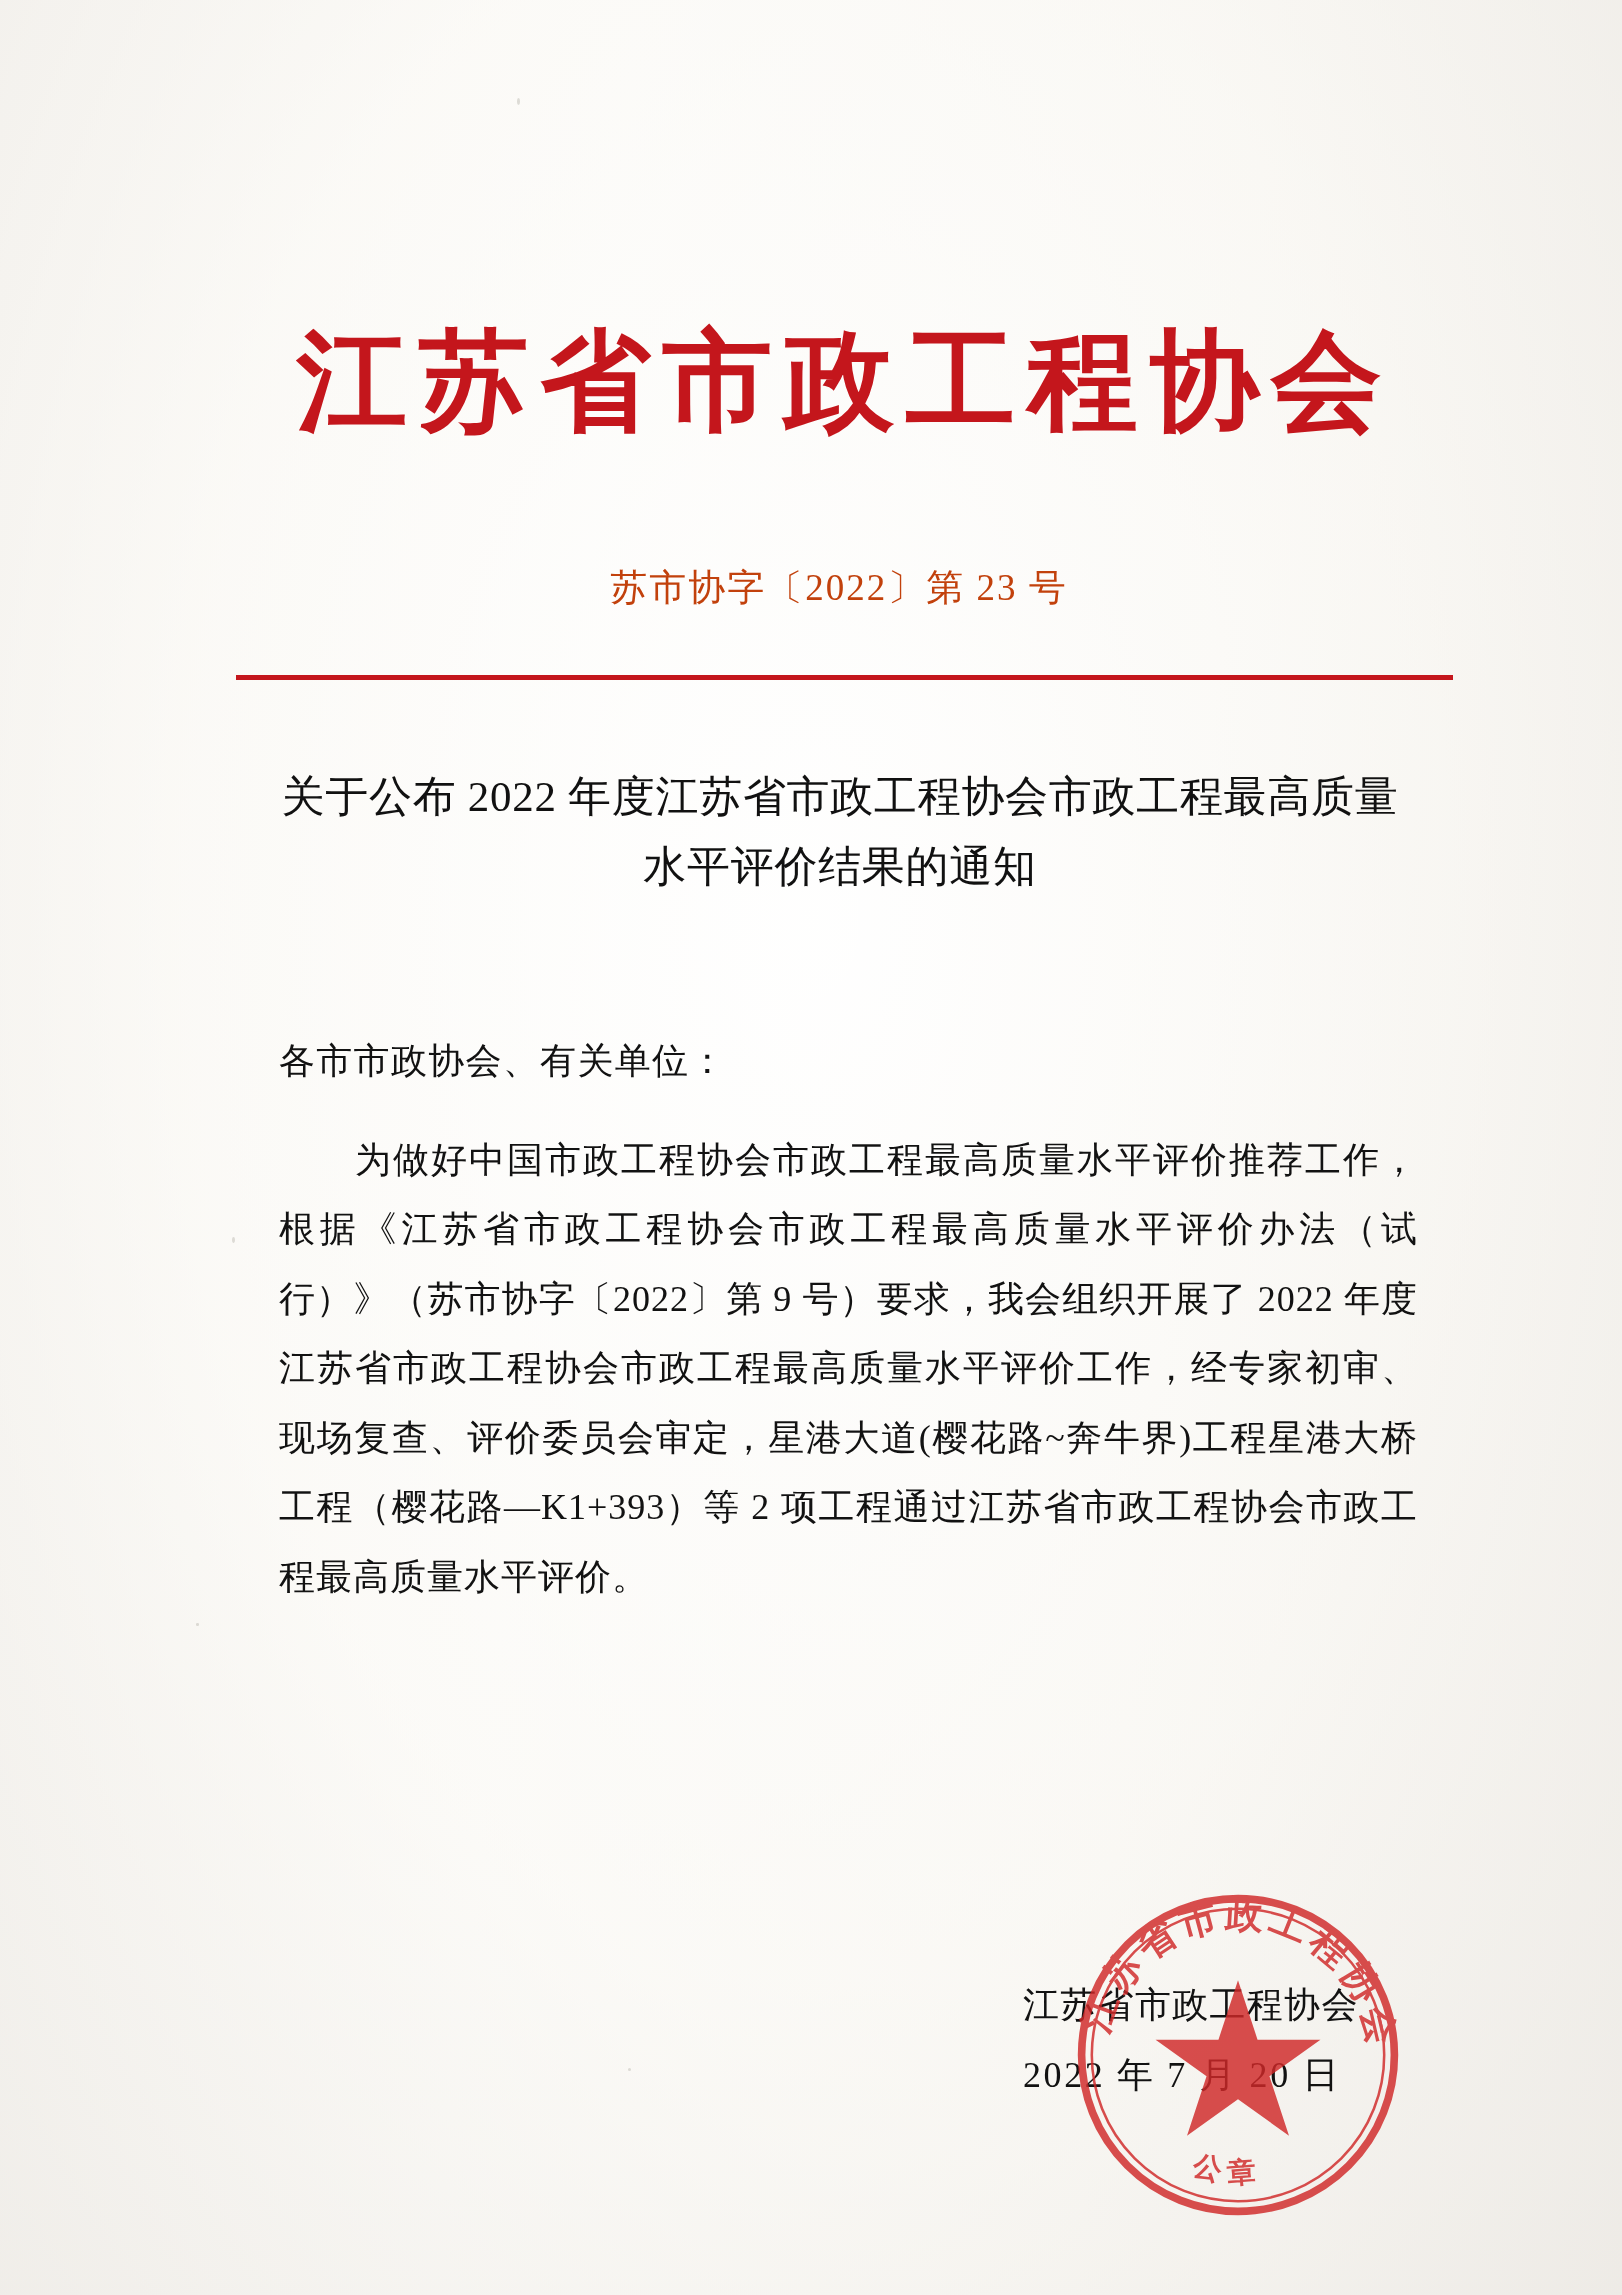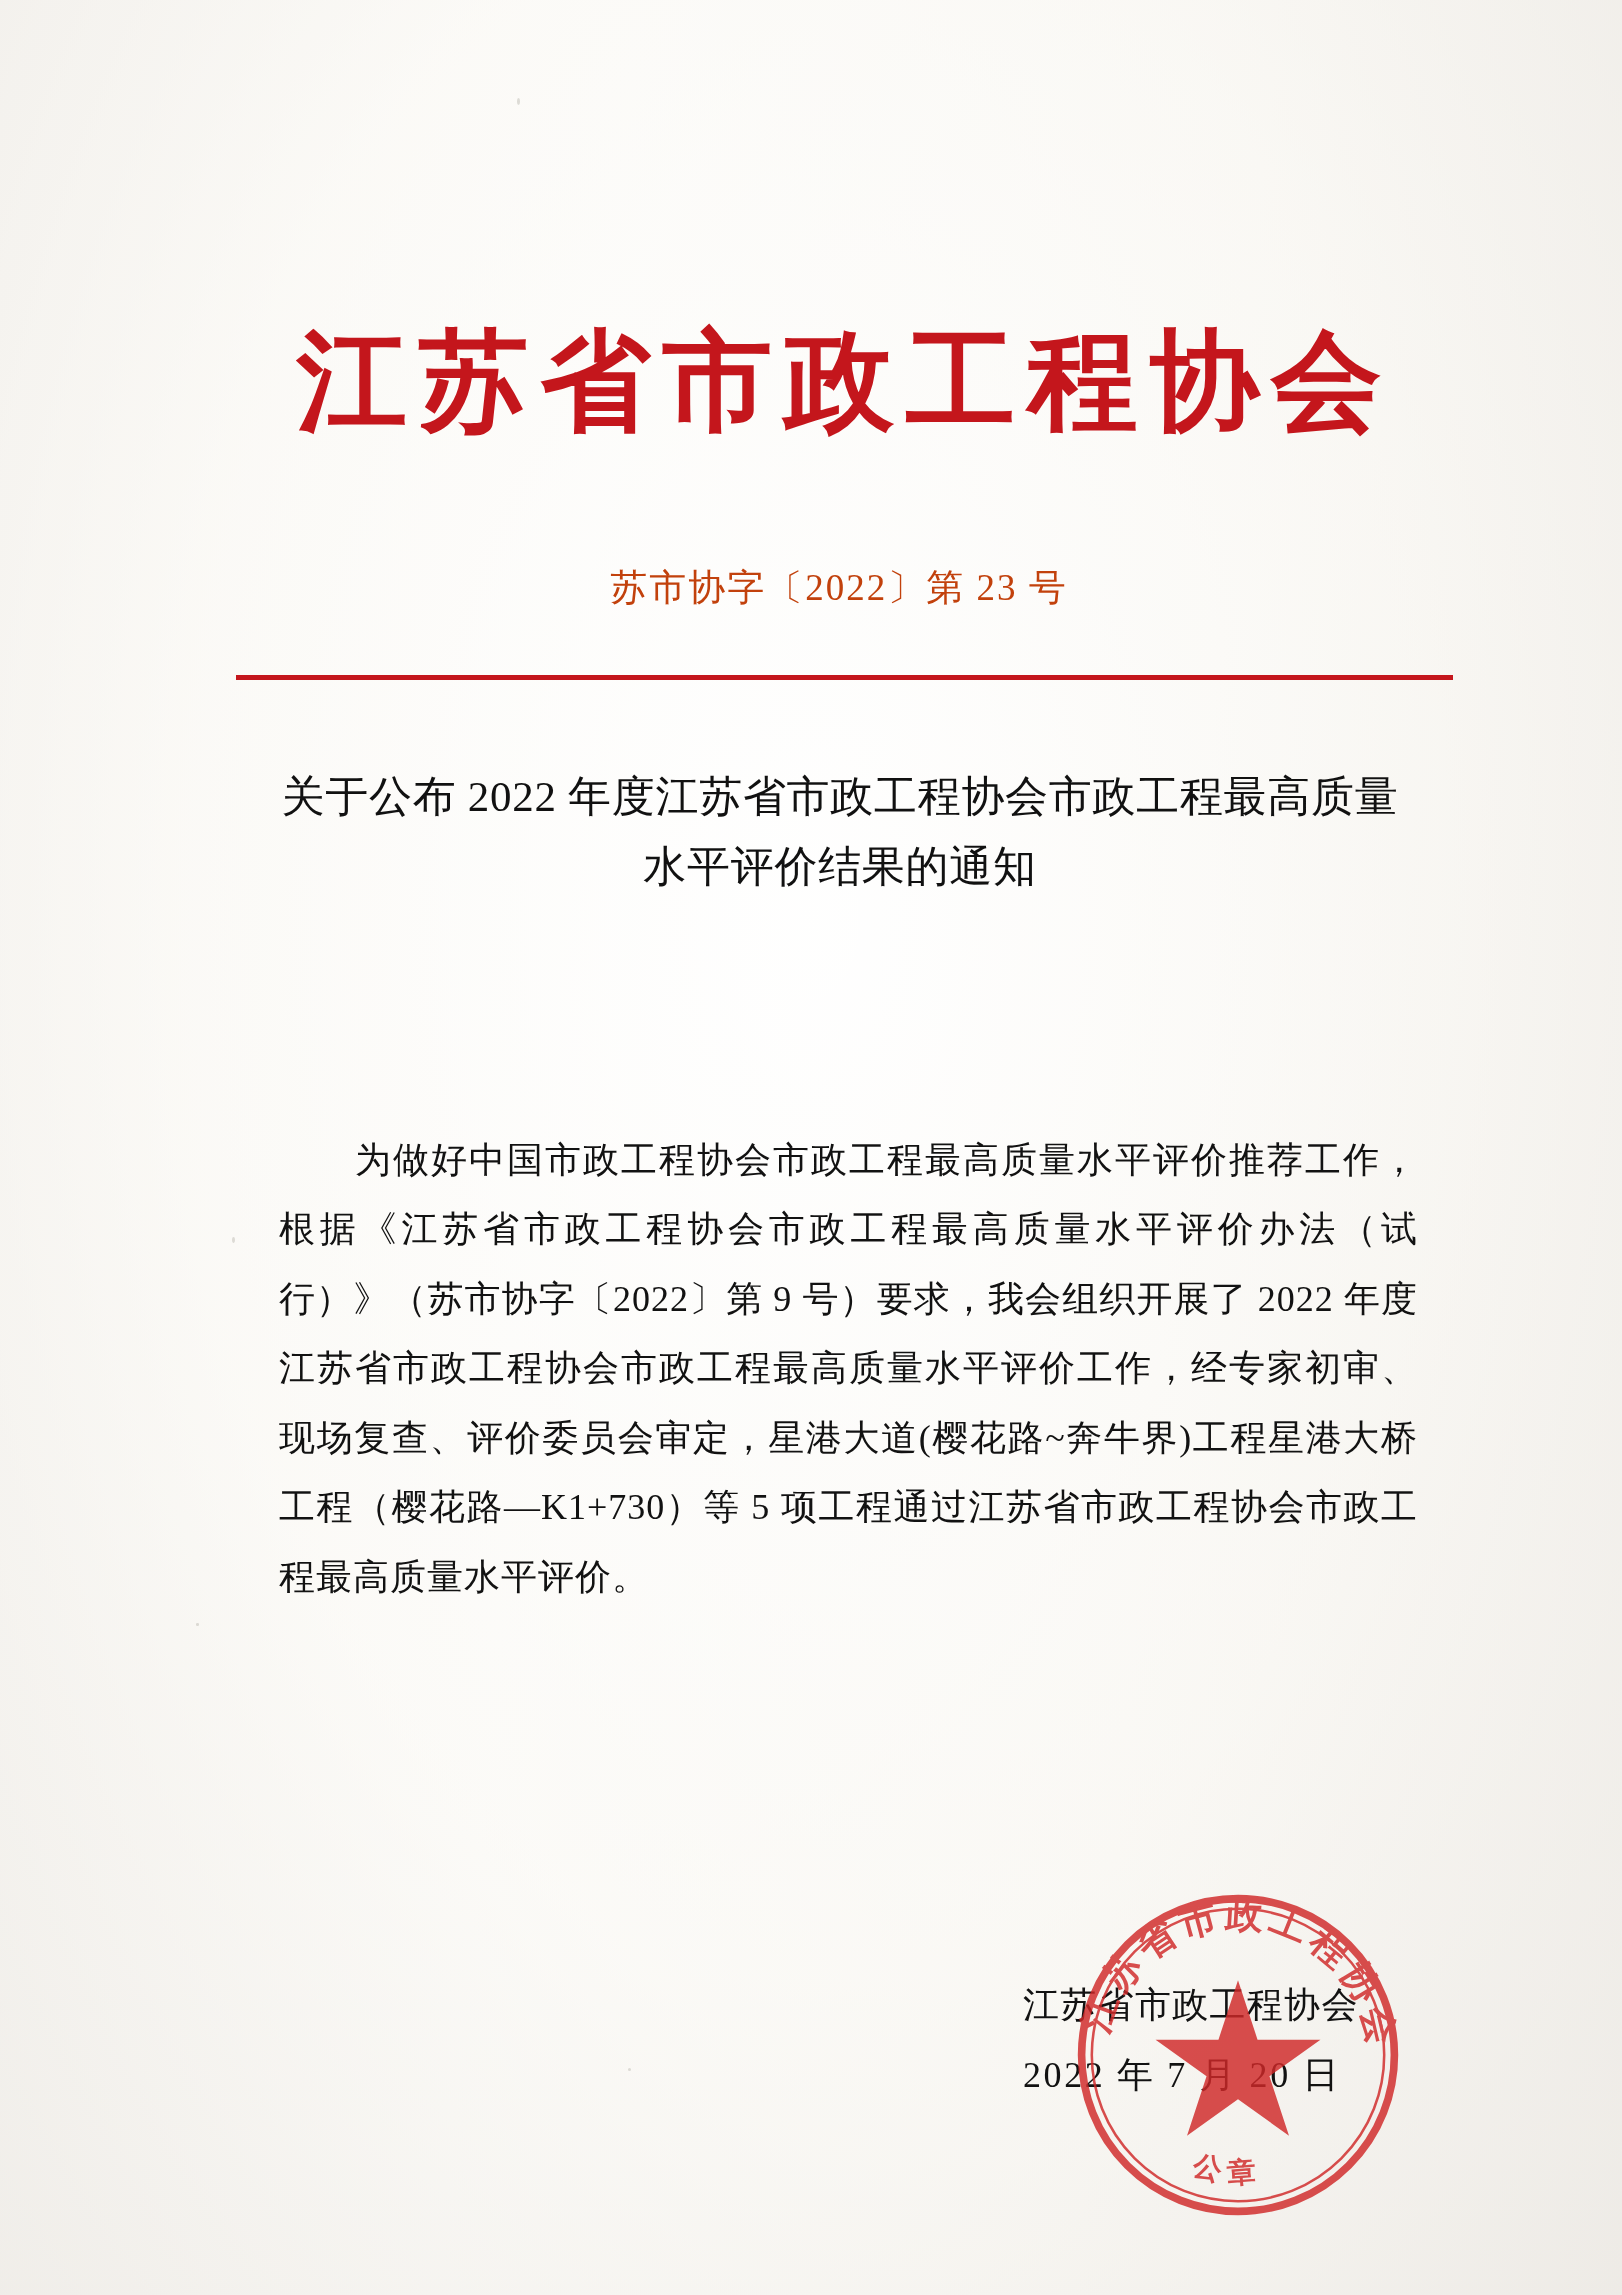--- a/index.html
+++ b/index.html
@@ -170,22 +170,23 @@
     <div class="letterhead">
       <div class="letterhead-title">江苏省市政工程协会</div>
     </div>
 
     <div class="doc-number">苏市协字〔2022〕第 23 号</div>
 
     <div class="red-rule"></div>
 
     <div class="doc-title">关于公布 2022 年度江苏省市政工程协会市政工程最高质量水平评价结果的通知</div>
 
-
-    <div class="body-text">为做好中国市政工程协会市政工程最高质量水平评价推荐工作，根据《江苏省市政工程协会市政工程最高质量水平评价办法（试行）》（苏市协字〔2022〕第 9 号）要求，我会组织开展了 2022 年度江苏省市政工程协会市政工程最高质量水平评价工作，经专家初审、现场复查、评价委员会审定，星港大道(樱花路~奔牛界)工程星港大桥工程（樱花路—K1+730）等 5 项工程通过江苏省市政工程协会市政工程最高质量水平评价。</div>
+    <div class="salutation">各市市政协会、有关单位：</div>
+
+    <div class="body-text">为做好中国市政工程协会市政工程最高质量水平评价推荐工作，根据《江苏省市政工程协会市政工程最高质量水平评价办法（试行）》（苏市协字〔2022〕第 9 号）要求，我会组织开展了 2022 年度江苏省市政工程协会市政工程最高质量水平评价工作，经专家初审、现场复查、评价委员会审定，星港大道(樱花路~奔牛界)工程星港大桥工程（樱花路—K1+393）等 2 项工程通过江苏省市政工程协会市政工程最高质量水平评价。</div>
 
 
     <div class="signature">
       <div>江苏省市政工程协会</div>
       <div class="sig-date">2022 年 7 月 20 日</div>
     </div>
 
     <div class="seal">
       <svg viewBox="0 0 400 400" xmlns="http://www.w3.org/2000/svg">
         <g fill="none" stroke="#d02828" stroke-width="9">

